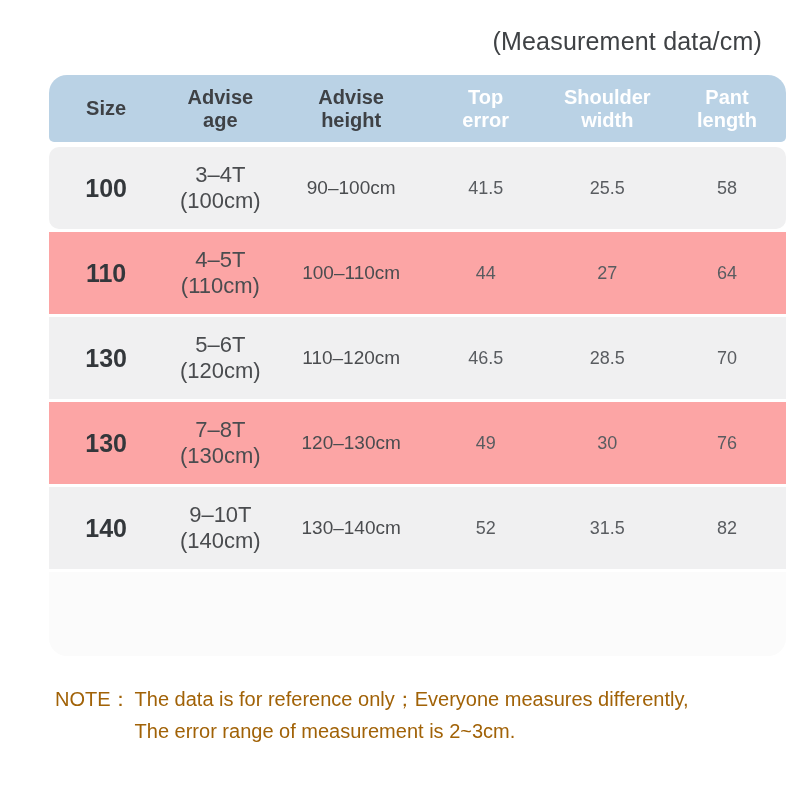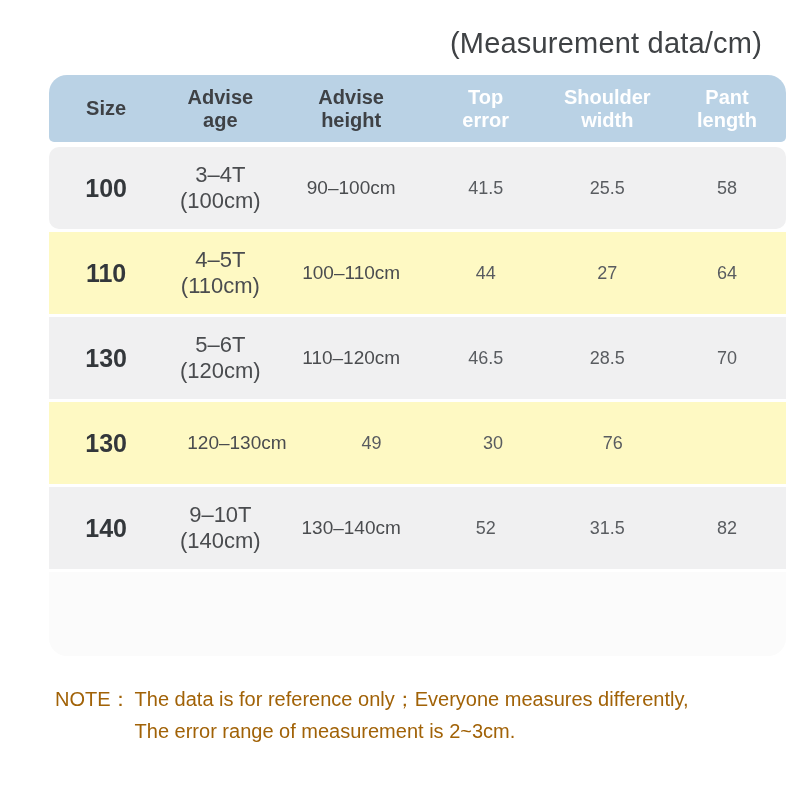--- a/index.html
+++ b/index.html
@@ -1,37 +1,37 @@
 <!DOCTYPE html>
 <html><head>
 <meta charset="utf-8">
 <style>
   * { margin:0; padding:0; box-sizing:border-box; }
   html,body { width:800px; height:800px; background:#ffffff;
               font-family:"Liberation Sans", sans-serif; }
   .page { position:relative; width:800px; height:800px; background:#ffffff; overflow:hidden; }
 
   .caption { position:absolute; top:27px; right:38px;
-             font-size:29px; color:#3f4245; letter-spacing:0.2px; }
+             font-size:25px; color:#3f4245; letter-spacing:0.2px; }
 
   .size-table { position:absolute; left:49px; top:75px; width:737px; }
 
   .thead { display:flex; align-items:center; height:67px;
            background:#bad2e5; border-radius:18px 18px 5px 5px; }
   .th { font-weight:bold; font-size:20px; line-height:23px; text-align:center;
         color:#3e4145; white-space:pre-line; }
   .th.light { color:#ffffff; }
 
   .col-0 { width:15.5%; } .col-1 { width:15.5%; } .col-2 { width:20%; }
   .col-3 { width:16.5%; } .col-4 { width:16.5%; } .col-5 { width:16%; }
 
   .row { display:flex; align-items:center; height:82px; margin-top:3px; }
   .row.first { margin-top:5px;border-radius:10px; }
   .row.alt   { background:#f0f0f1; }
-  .row.plain { background:#fef9c3; }
+  .row.plain { background:#fca5a5; }
 
   .cell { text-align:center; }
   .cell.size   { font-size:25px; font-weight:bold; color:#33373b; }
   .cell.age    { font-size:22px; color:#4a4c4f; line-height:26px; white-space:pre-line; }
   .cell.height { font-size:19px; color:#4a4c4f; }
   .cell.num    { font-size:18px; color:#595c60; }
 
   .tfoot { height:84px; background:#fbfbfb; border-radius:0 0 18px 18px; margin-top:3px; }
 
   .note { position:absolute; left:55px; top:683px; width:700px;
@@ -88,20 +88,22 @@
       <div class="cell age col-1">5–6T
 (120cm)</div>
       <div class="cell height col-2">110–120cm</div>
       <div class="cell num col-3">46.5</div>
       <div class="cell num col-4">28.5</div>
       <div class="cell num col-5">70</div>
     </div>
 
     <div class="row plain">
       <div class="cell size col-0">130</div>
+      <div class="cell age col-1">7–8T
+(130cm)</div>
       <div class="cell height col-2">120–130cm</div>
       <div class="cell num col-3">49</div>
       <div class="cell num col-4">30</div>
       <div class="cell num col-5">76</div>
     </div>
 
     <div class="row alt">
       <div class="cell size col-0">140</div>
       <div class="cell age col-1">9–10T
 (140cm)</div>

